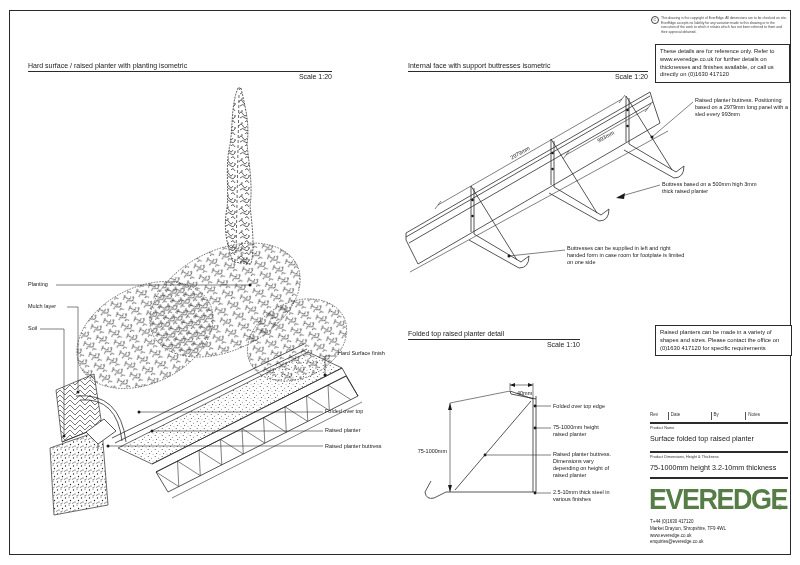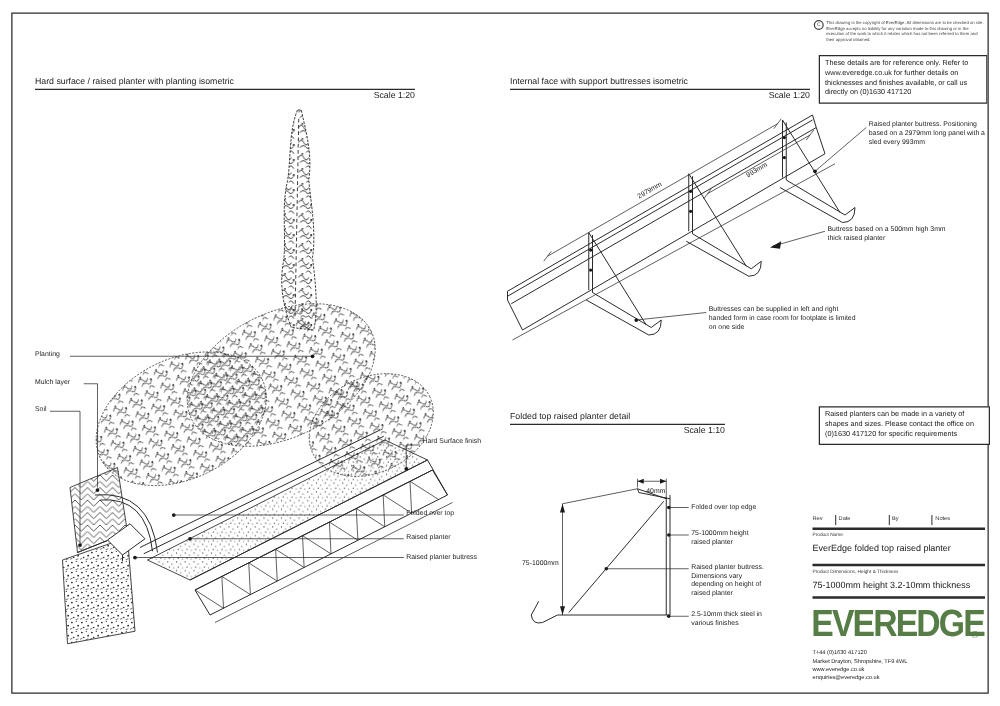--- a/index.html
+++ b/index.html
@@ -265,21 +265,21 @@
   <div class="notebox" style="left:655px;top:325px;width:127px">Raised planters can be made in a variety of shapes and sizes. Please contact the office on (0)1630 417120 for specific requirements</div>
 
   <div class="tb-row" style="left:650px;top:412px;width:138px">
     <span class="tbcell first" style="width:18px">Rev</span>
     <span class="tbcell" style="width:40px">Date</span>
     <span class="tbcell" style="width:32px">By</span>
     <span class="tbcell" style="width:40px">Notes</span>
   </div>
   <div class="rule" style="left:650px;top:422px;width:138px"></div>
   <div class="small-lbl" style="left:650px;top:426px">Product Name</div>
-  <div class="tb-val" style="left:650px;top:434px;width:138px">EverEdge folded top raised planter</div>
+  <div class="tb-val" style="left:650px;top:434px;width:138px">Surface folded top raised planter</div>
   <div class="rule" style="left:650px;top:451px;width:138px"></div>
   <div class="small-lbl" style="left:650px;top:455px">Product Dimensions, Height &amp; Thickness</div>
   <div class="tb-val" style="left:650px;top:463px;width:138px">75-1000mm height 3.2-10mm thickness</div>
   <div class="rule" style="left:650px;top:477px;width:138px"></div>
 
   <div class="logo" style="left:649px;top:482px;color:#567d46">EVEREDGE</div>
   <div class="logo-reg" style="left:777px;top:503px;color:#567d46">®</div>
 
   <div class="contact" style="left:650px;top:519px">
     <div>T+44 (0)1630 417120</div>

